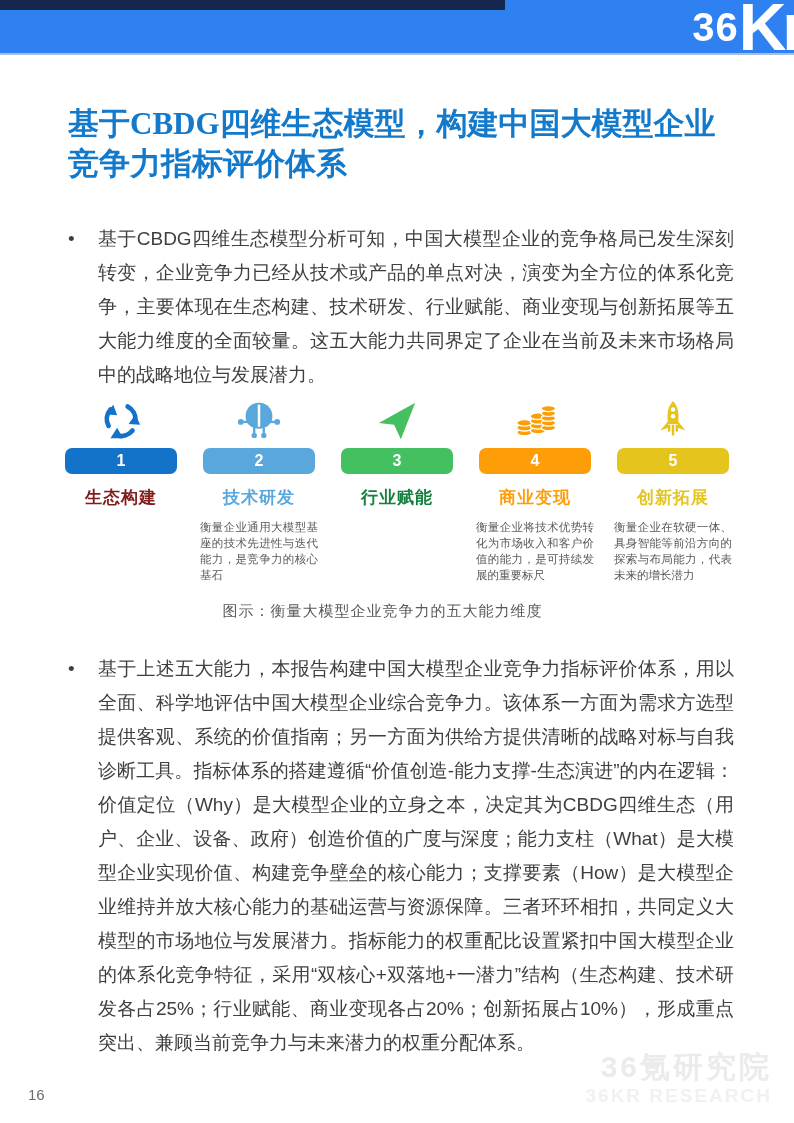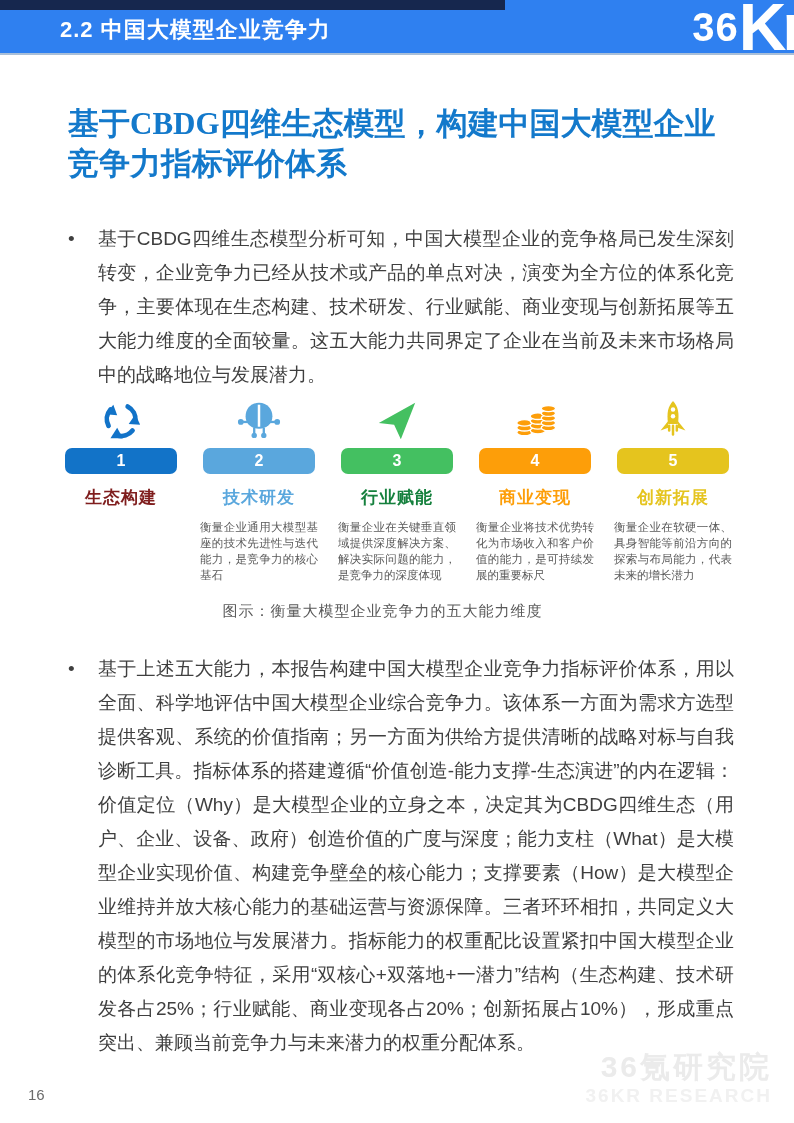--- a/index.html
+++ b/index.html
@@ -40,21 +40,20 @@
   .page-number{position:absolute;left:28px;top:1086px;font-size:15px;color:#6b6b6b;}
   .watermark{position:absolute;right:22px;top:1050px;text-align:right;line-height:1.1;}
   .wm1{font-size:30px;font-weight:bold;color:#EBEBEB;letter-spacing:3px;}
   .wm2{font-size:19px;font-weight:bold;color:#F1F1F1;letter-spacing:2px;margin-top:3px;}
 </style>
 </head>
 <body>
 
 <div class="banner" style="background: rgb(47, 128, 240);">
   <div class="top-strip"></div>
-  <div class="section-label">2.2 中国大模型企业竞争力</div>
 </div>
 <div class="logo-wrap">
   <div class="logo-clip top">
     <div class="logo-inner">
       <span class="l36">36</span>
       <span class="lkr">Kr</span>
     </div>
   </div>
   <div class="logo-clip bottom" style="color: rgb(47, 128, 240);">
     
@@ -112,21 +111,20 @@
   </div>
 
   <div class="cap-col">
     <div class="cap-icon" style="color: rgb(68, 192, 97);">
       <svg viewBox="0 0 48 48">
         <path d="M5 26 L43 5 L28 43 L21 28 Z" fill="currentColor"></path>
       </svg>
     </div>
     <div class="cap-pill" style="background: rgb(68, 192, 97);">3</div>
     <div class="cap-label" style="color: #15803d;">行业赋能</div>
-    <div class="cap-desc">衡量企业在关键垂直领域提供深度解决方案、解决实际问题的能力，是竞争力的深度体现</div>
   </div>
 
   <div class="cap-col">
     <div class="cap-icon" style="color: rgb(253, 158, 9);">
       <svg viewBox="0 0 48 48">
         <g fill="currentColor" stroke="#ffffff" stroke-width="1.4">
           <ellipse cx="13" cy="36" rx="8" ry="3.4"></ellipse>
             <ellipse cx="13" cy="31" rx="8" ry="3.4"></ellipse>
             <ellipse cx="13" cy="26" rx="8" ry="3.4"></ellipse>
           <ellipse cx="27" cy="34" rx="8" ry="3.4"></ellipse>

